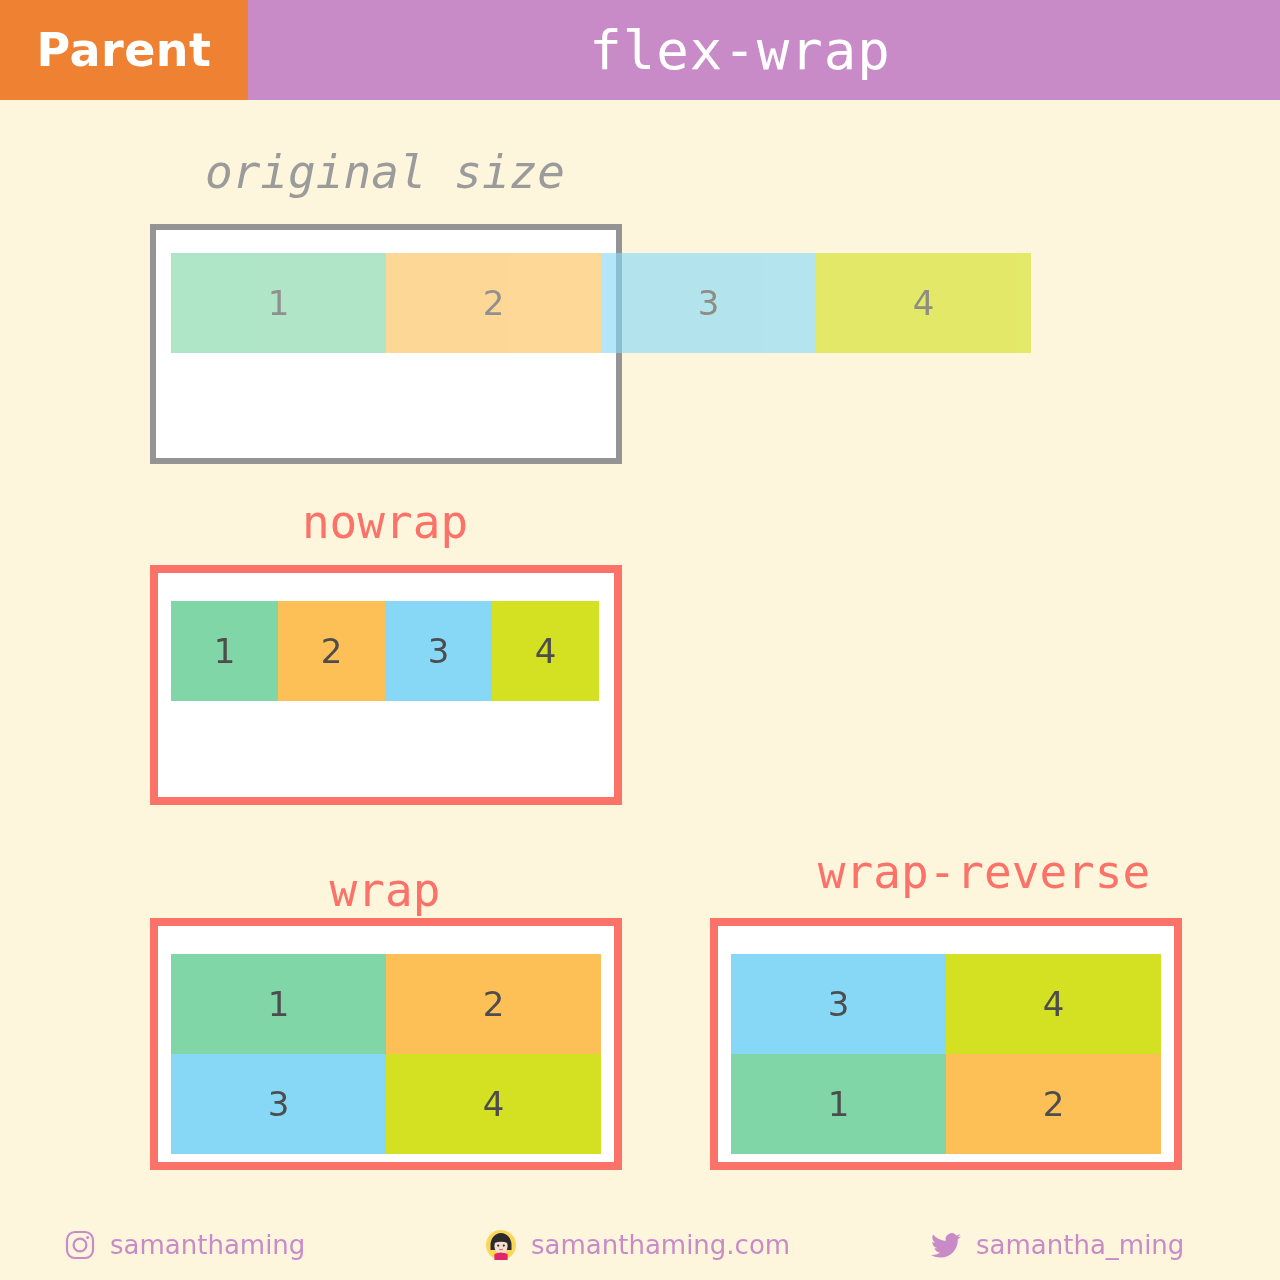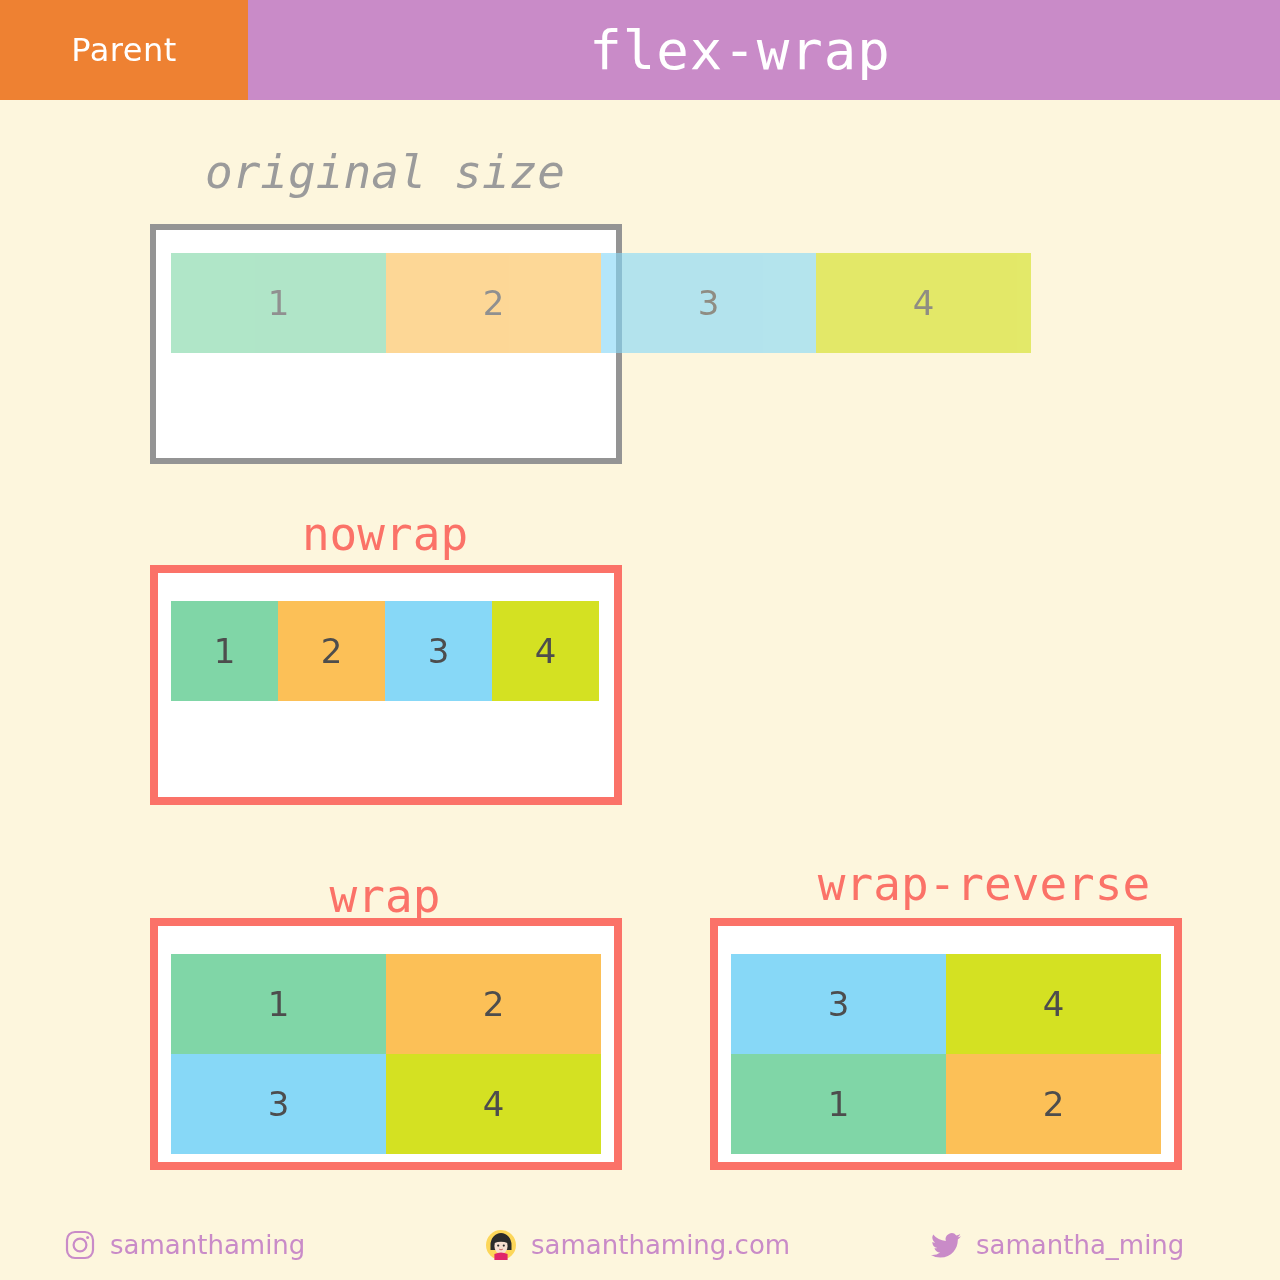--- a/index.html
+++ b/index.html
@@ -23,22 +23,22 @@
     align-items: stretch;
   }
   .header-parent {
     width: 248px;
     background: #EE8132;
     color: #FFFFFF;
     display: flex;
     align-items: center;
     justify-content: center;
     font-family: "DejaVu Sans", sans-serif;
-    font-size: 32px;
-    font-weight: 400;
+    font-size: 46px;
+    font-weight: 700;
     letter-spacing: 0.5px;
   }
   .header-title {
     flex: 1;
     background: #C98BC8;
     color: #FFFFFF;
     display: flex;
     align-items: center;
     justify-content: center;
     font-family: "DejaVu Sans Mono", monospace;
@@ -52,21 +52,21 @@
   
   .label {
     font-family: "DejaVu Sans Mono", monospace;
     font-size: 46px;
     font-weight: 400;
     text-align: center;
     white-space: nowrap;
     letter-spacing: 0px;
   }
   .label-gray { color: #9B9B9B; }
-  .label-coral { color: #FB7268; margin-top: 12px; }
+  .label-coral { color: #FB7268; }
 
   
   .stage { position: absolute; }
 
   .container {
     background: #FFFFFF;
     box-sizing: border-box;
     position: relative;
   }
   .container.gray   { border: 6px solid #949494; }
@@ -157,21 +157,21 @@
         <span>3</span>
       </div>
       <div class="cell" style="width:107px; height:100px; background:#D4E122;">
         <span>4</span>
       </div>
     </div>
   </div>
 </div>
 
 <div class="stage" style="left:0; top:845px; width:640px;">
-  <div class="label label-coral" style="position:absolute; left:150px; top:12px; width:470px;">wrap</div>
+  <div class="label label-coral" style="position:absolute; left:150px; top:18px; width:470px;">wrap</div>
 
   <div class="container coral" style="position:absolute; left:150px; top:73px; width:472px; height:252px;">
     <div class="row" style="left:13px; top:28px; flex-wrap:wrap; width:430px;">
       <div class="cell" style="width:215px; height:100px; background:#80D6A7;">
         <span>1</span>
       </div>
       <div class="cell" style="width:215px; height:100px; background:#FCC057;">
         <span>2</span>
       </div>
       <div class="cell" style="width:215px; height:100px; background:#87D8F7;">

